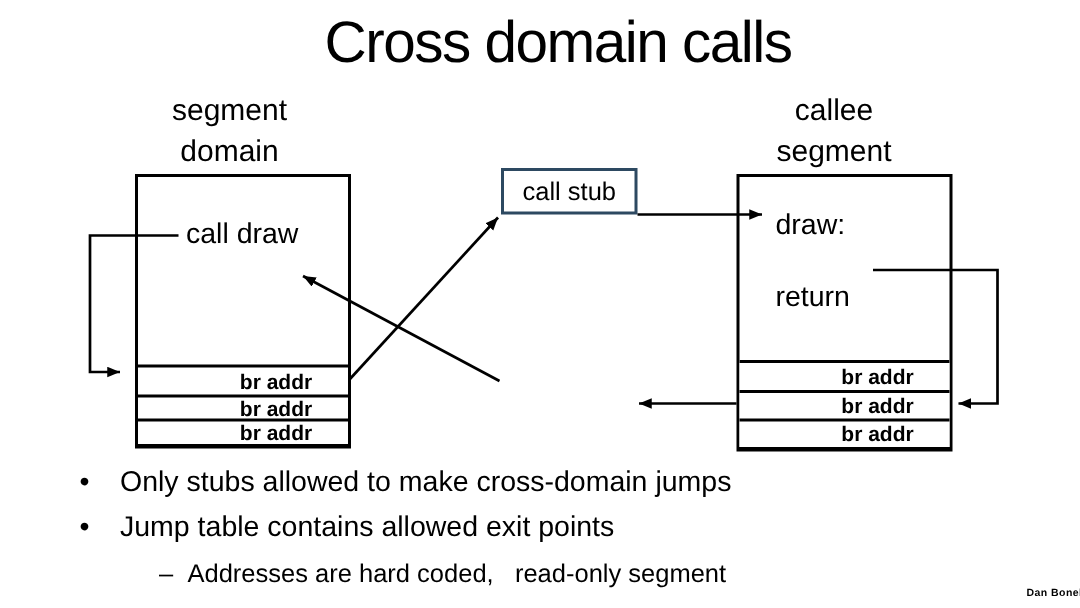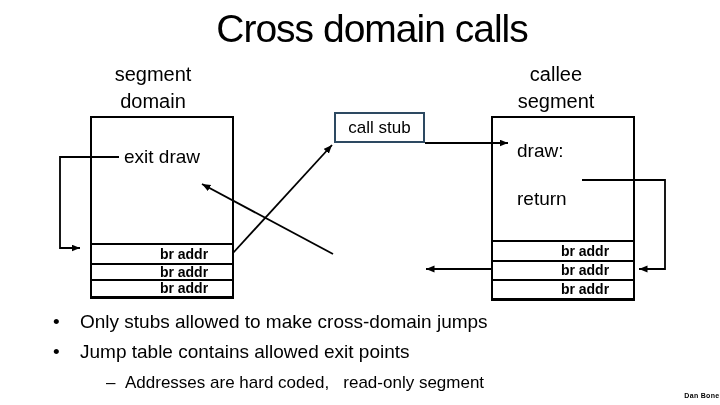--- a/index.html
+++ b/index.html
@@ -63,21 +63,21 @@
   <div class="title">Cross domain calls</div>
 
   <div class="domain-label caller-label">segment
 domain</div>
   <div class="domain-label callee-label">callee
 segment</div>
 
   <div class="domain-box caller-box"></div>
   <div class="domain-box callee-box"></div>
 
-  <div class="code-label call-draw">exit draw</div>
+  <div class="code-label call-draw">call draw</div>
   <div class="code-label draw-entry">draw:</div>
   <div class="code-label return-stmt">return</div>
 
   <div class="jt-row jt-caller jt-c1">br addr</div>
   <div class="jt-row jt-caller jt-c2">br addr</div>
   <div class="jt-row jt-caller jt-c3">br addr</div>
 
   <div class="jt-row jt-callee jt-e1">br addr</div>
   <div class="jt-row jt-callee jt-e2">br addr</div>
   <div class="jt-row jt-callee jt-e3">br addr</div>

